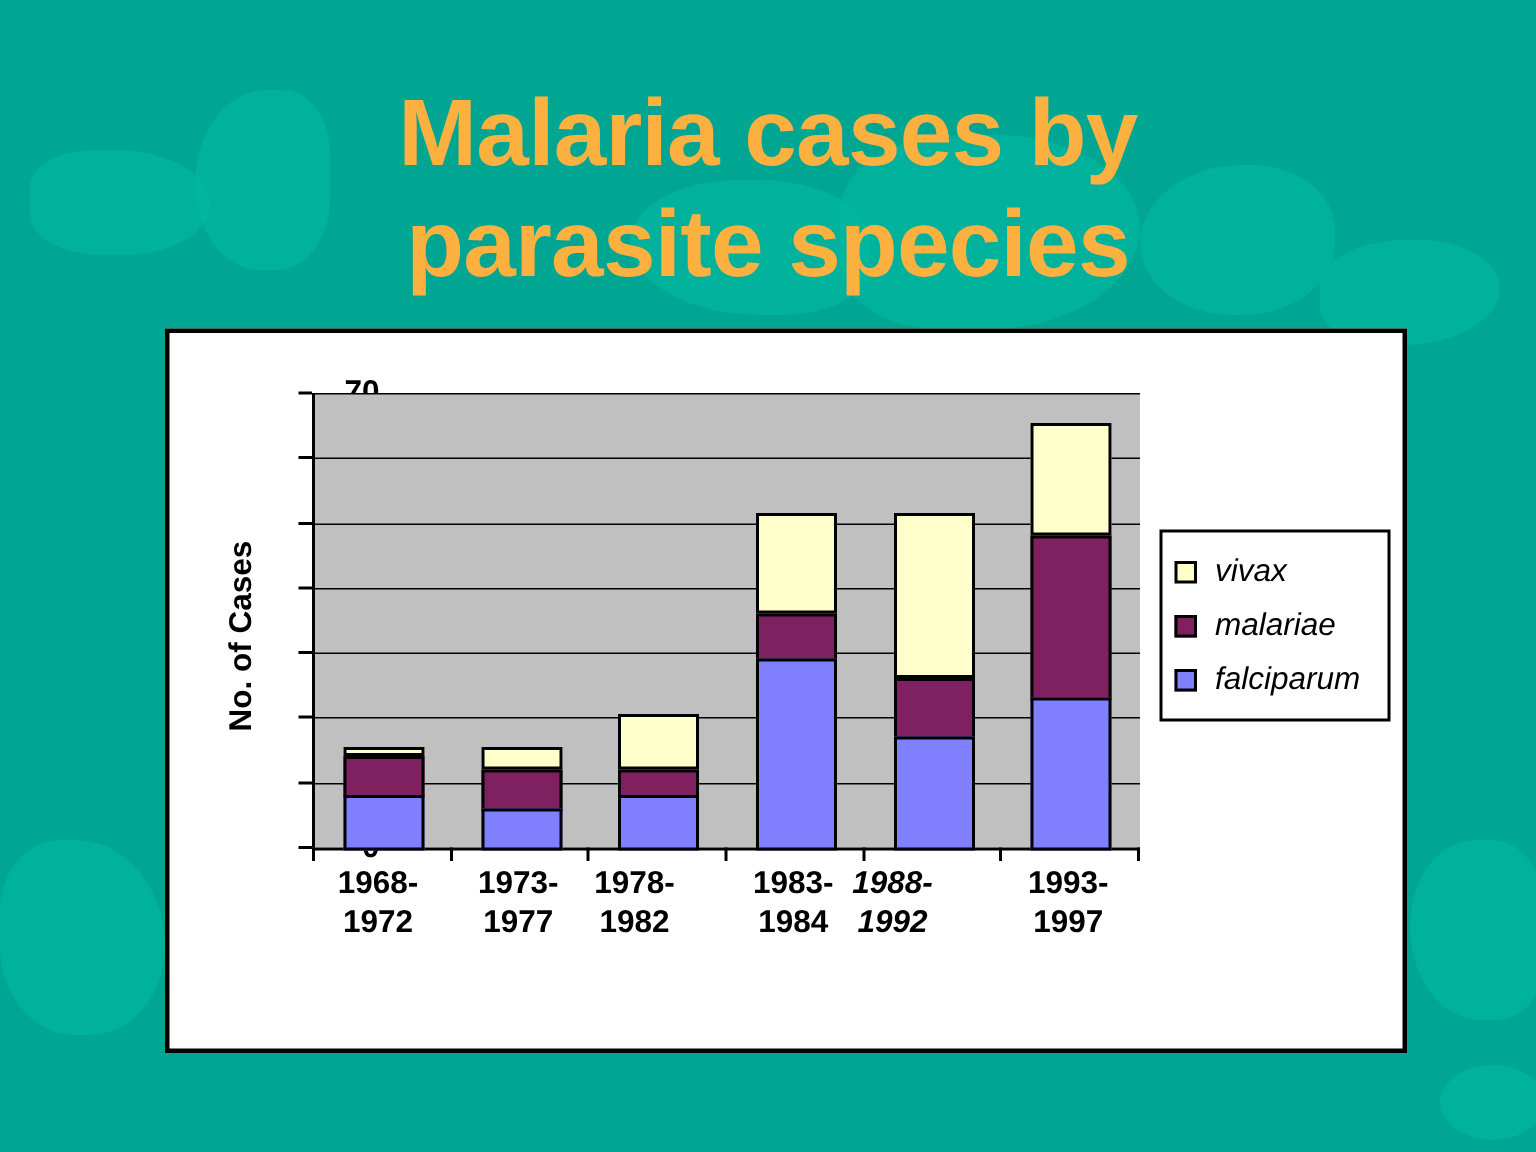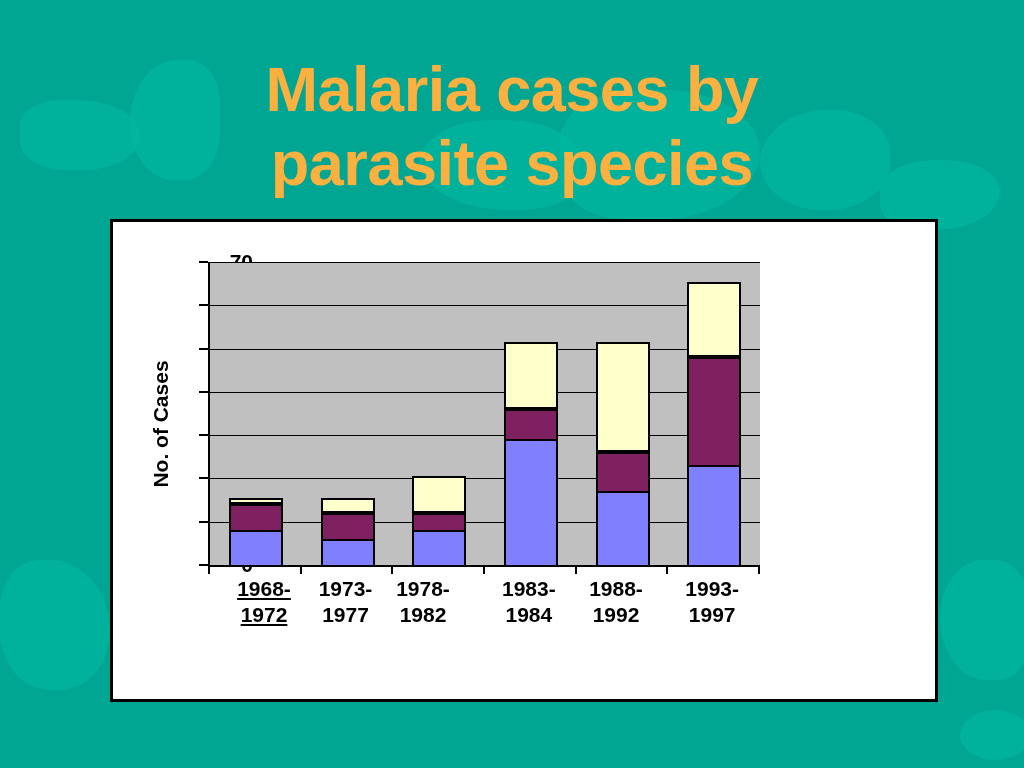--- a/index.html
+++ b/index.html
@@ -271,34 +271,48 @@
       </div>
       <div class="bar-group" style="left: 477.167px;">
         <div class="seg" style="height: 101.557px; background: rgb(128, 128, 255);"></div>
         <div class="seg" style="height: 110.214px; background: rgb(127, 33, 96);"></div>
         <div class="seg" style="height: 75.5857px; background: rgb(255, 255, 204);"></div>
       </div>
     </div>
 
   <div id="x-axis">
       <div class="x-tick-mark" style="left: 186.667px;"></div>
-      <div class="x-tick-label" style="left: 96px; text-decoration: underline;">1968-
+      <div class="x-tick-label" style="left: 84px;">1968-
 1972</div>
       <div class="x-tick-mark" style="left: 278.333px;"></div>
       <div class="x-tick-label" style="left: 177.5px;">1973-
 1977</div>
       <div class="x-tick-mark" style="left: 370px;"></div>
       <div class="x-tick-label" style="left: 255px;">1978-
 1982</div>
       <div class="x-tick-mark" style="left: 461.667px;"></div>
       <div class="x-tick-label" style="left: 360.833px;">1983-
 1984</div>
       <div class="x-tick-mark" style="left: 553.333px;"></div>
-      <div class="x-tick-label" style="left: 448px;">1988-
+      <div class="x-tick-label" style="left: 427px; font-style: italic;">1988-
 1992</div>
       <div class="x-tick-mark" style="left: 645px;"></div>
       <div class="x-tick-label" style="left: 544.167px;">1993-
 1997</div>
       <div class="x-tick-mark" style="left: 95px;"></div>
     </div>
 
 
+  <div id="legend">
+      <div class="legend-row">
+        <span class="legend-swatch" style="background: rgb(255, 255, 204);"></span>
+        <span class="legend-label">vivax</span>
+      </div>
+      <div class="legend-row">
+        <span class="legend-swatch" style="background: rgb(127, 33, 96);"></span>
+        <span class="legend-label">malariae</span>
+      </div>
+      <div class="legend-row">
+        <span class="legend-swatch" style="background: rgb(128, 128, 255);"></span>
+        <span class="legend-label">falciparum</span>
+      </div>
+    </div>
 </div>
 
 </body></html>

